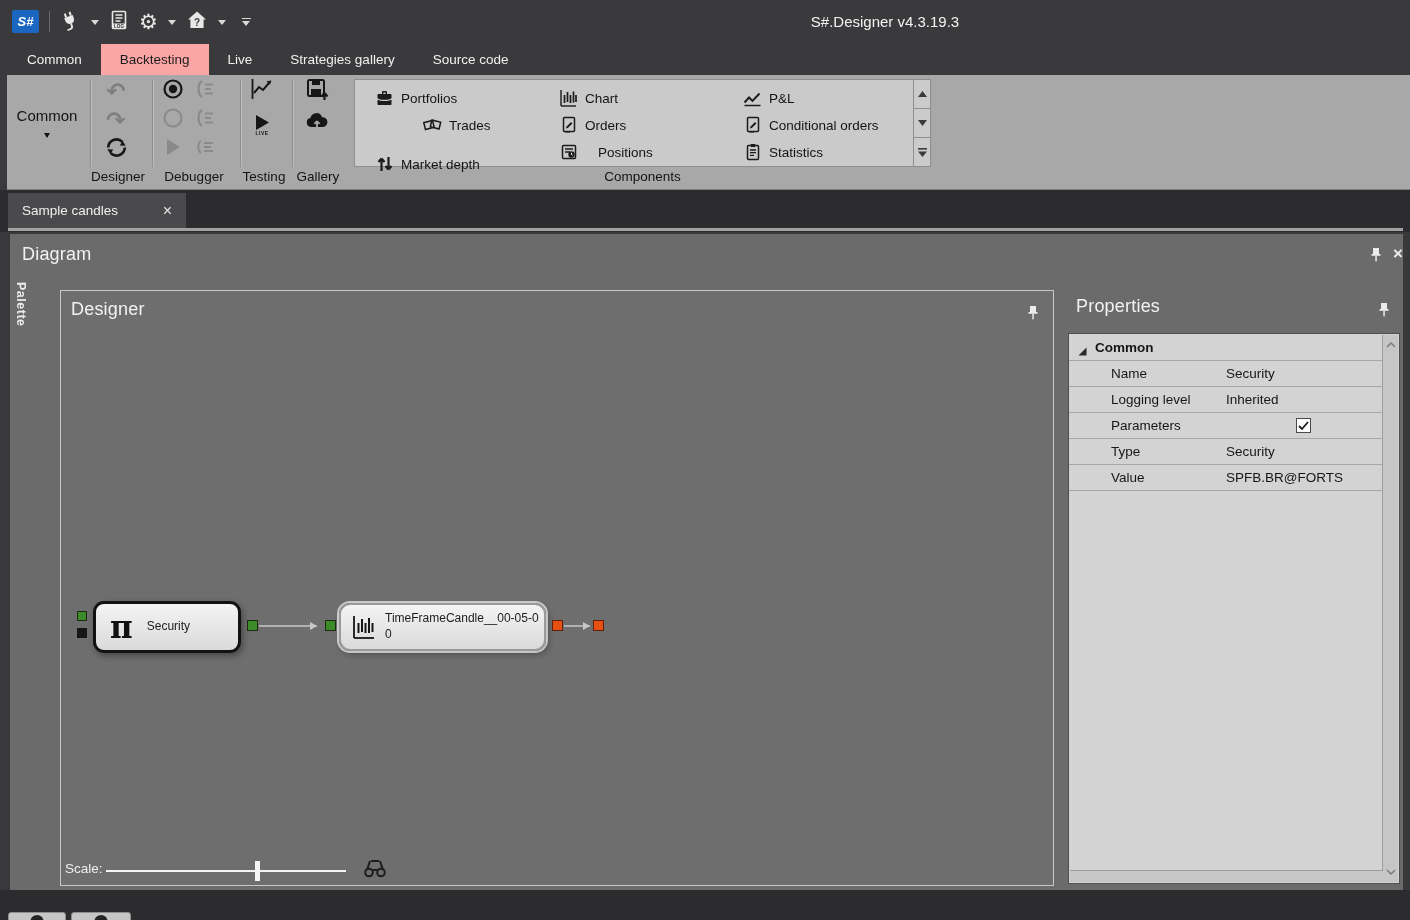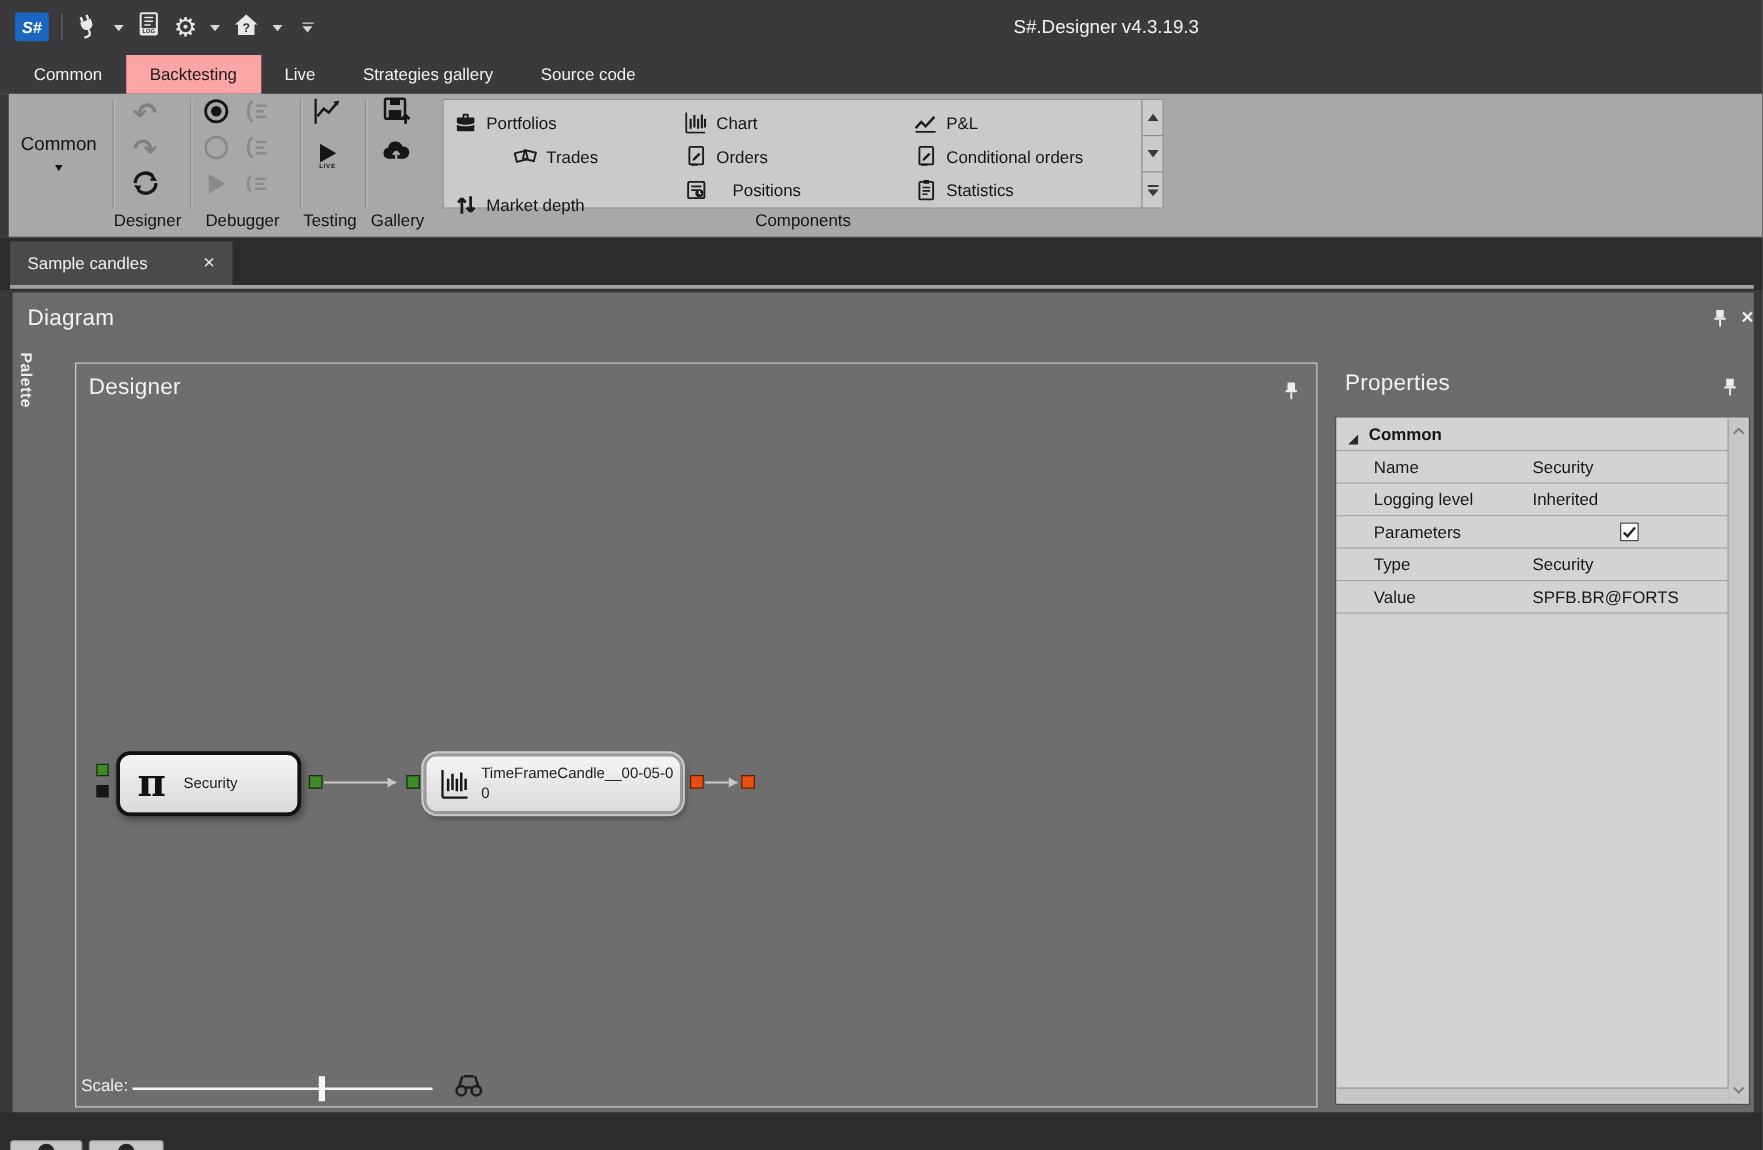--- a/index.html
+++ b/index.html
@@ -37,21 +37,21 @@
                 font-size:15px; cursor:pointer; }
   .common-btn .caret { border-top-color:#141414; border-left-width:3.5px; border-right-width:3.5px; margin-top:3px; }
   .ribtn { position:absolute; width:30px; height:28px; display:flex; align-items:center; justify-content:center; cursor:pointer; }
   .dis { color:#7f7f7f; }
   .ena { color:#161616; }
   .uglyph { font-family:"DejaVu Sans",sans-serif; font-size:23px; font-weight:bold; line-height:24px; }
 
   .comp-panel { position:absolute; left:354px; top:4px; width:577px; height:88px;
                 background:#cacaca; border:1px solid #8f8f8f; }
   .comp-col { position:absolute; top:0; width:180px; }
-  .comp-item { position:absolute; left:0; height:26px; display:flex; align-items:center; gap:7px;
+  .comp-item { position:absolute; left:12px; height:26px; display:flex; align-items:center; gap:7px;
                color:#141414; font-size:13.5px; cursor:pointer; padding-left:8px; width:100%; }
   .comp-item .ic { display:flex; align-items:center; justify-content:center; width:19px; height:19px; color:#1b1b1b; }
   .comp-scroll { position:absolute; right:-1px; top:-1px; width:18px; height:88px; }
   .csbtn { position:absolute; left:0; width:18px; height:30px; background:#cbcbcb; border:1px solid #8f8f8f;
            display:flex; align-items:center; justify-content:center; cursor:pointer; color:#333; }
 
   
   .docstrip { position:absolute; left:0; top:190px; width:1410px; height:42px; background:#2c2c2e; }
   .doctab { position:absolute; left:8px; top:3px; width:178px; height:35px; background:#4a4a4c;
             color:#f0f0f0; font-size:13.5px; display:flex; align-items:center; padding:0 14px; cursor:pointer; }
@@ -87,21 +87,21 @@
   .scale-thumb { position:absolute; width:5px; height:20px; background:#f6f6f6; cursor:ew-resize; }
 
   
   .props { position:absolute; left:1056px; top:56px; width:337px; height:596px; }
   .pgrid { position:absolute; left:2px; top:43px; width:332px; height:551px; background:#d3d3d3;
            border:1px solid #4f4f4f; }
   .prow { position:relative; height:26px; border-bottom:1px solid #a6a6a6; display:flex; align-items:center;
           font-size:13.5px; color:#161616; }
   .prow .tri { position:absolute; left:9px; top:9px; }
   .prow .gname { margin-left:26px; font-weight:bold; }
-  .prow .key { margin-left:30px; }
+  .prow .key { margin-left:42px; }
   .prow .val { position:absolute; left:157px; cursor:text; }
   .pcheck { position:absolute; left:227px; top:5px; width:15px; height:15px; background:#fdfdfd;
             border:1px solid #4a4a4a; display:flex; align-items:center; justify-content:center; cursor:pointer; }
   .vscroll { position:absolute; right:1px; top:1px; width:16px; height:547px; background:#c6c6c6;
              border-left:1px solid #9d9d9d; }
   .hscroll { position:absolute; left:1px; bottom:1px; width:313px; height:12px; background:#c6c6c6;
              border-top:1px solid #9d9d9d; }
   .sarrow { position:absolute; left:0; width:16px; height:16px; display:flex; align-items:center;
             justify-content:center; color:#7e7e7e; cursor:pointer; }
 

